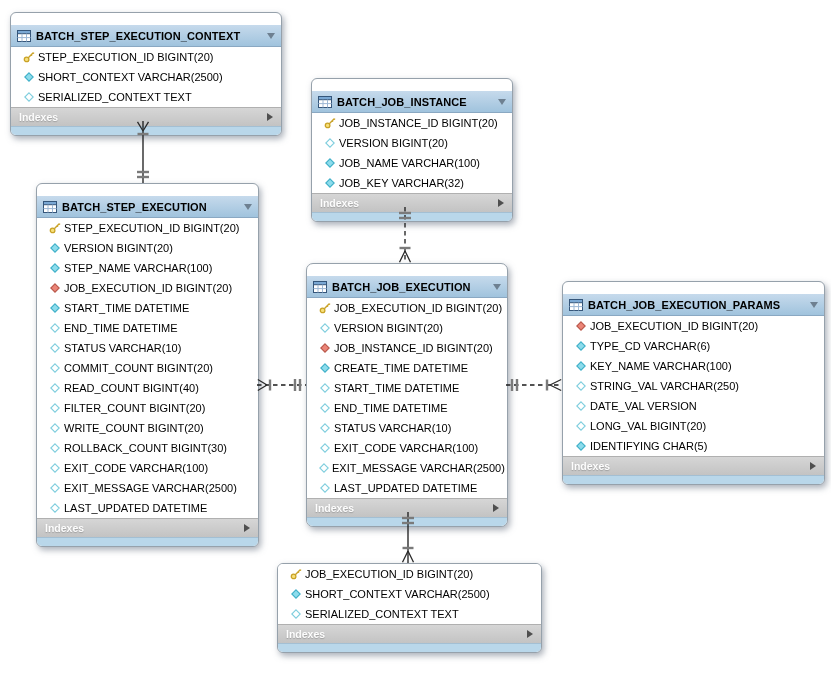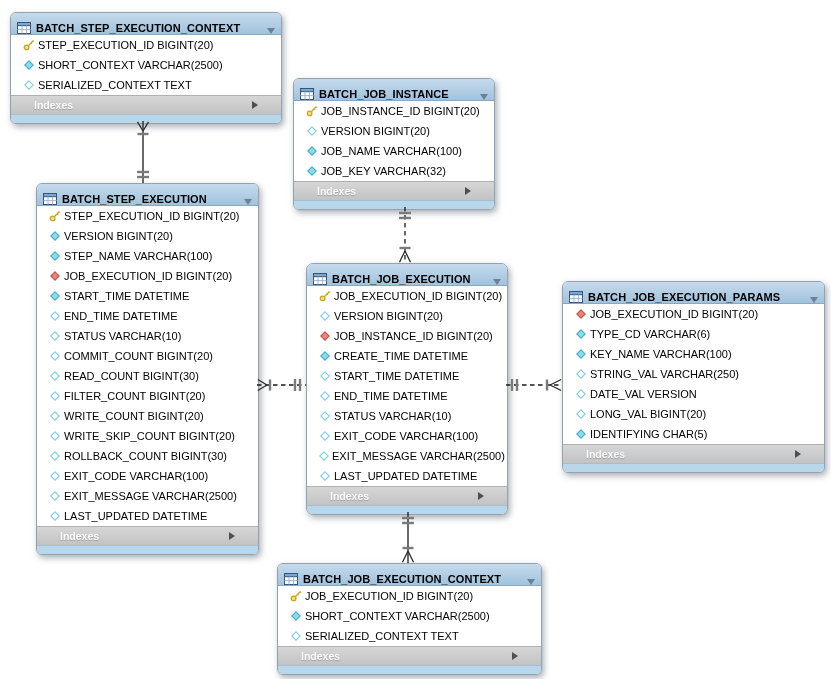--- a/index.html
+++ b/index.html
@@ -1,30 +1,30 @@
 <!DOCTYPE html>
 <html><head>
 <meta charset="utf-8">
 <style>
   html,body{margin:0;padding:0;background:#ffffff;}
   .canvas{position:relative;width:831px;height:679px;background:#ffffff;overflow:hidden;
           font-family:"Liberation Sans",sans-serif;}
   .tbl{position:absolute;background:#ffffff;border:1px solid #96a1ab;border-radius:6px;
        box-shadow:2px 3px 6px rgba(100,112,128,0.55);overflow:hidden;}
-  .hdr{height:21px;display:flex;align-items:flex-end;gap:5px;padding:0 6px;
-       background:linear-gradient(#c6daec,#a0c3dd);border-bottom:1px solid #8aa8c2;}
+  .hdr{height:21px;display:flex;align-items:center;gap:5px;padding:0 6px;
+       background:linear-gradient(#c6daec,#a0c3dd);border-bottom:1px solid #8aa8c2;margin-top:12px;}
   .ticon{display:flex;align-items:center;}
   .title{font-size:11px;font-weight:bold;color:#000;white-space:nowrap;flex:1;letter-spacing:0.1px;}
   .tri-down{width:0;height:0;border-left:4.5px solid transparent;border-right:4.5px solid transparent;
             border-top:6px solid #6e8091;margin-left:4px;}
   .rows{background:#fff;}
   .row{height:20px;display:flex;align-items:center;gap:3px;padding:0 12px;}
   .ctext{font-size:11px;color:#000;white-space:nowrap;}
   .cicon{display:flex;align-items:center;width:12px;justify-content:center;}
-  .ftr{height:18px;display:flex;align-items:center;padding:0 23px;
+  .ftr{height:18px;display:flex;align-items:center;padding:0 8px;
        background:linear-gradient(#d6d6d6,#c3c3c3);border-top:1px solid #b0b0b0;}
   .ftr span.lbl{font-size:10.5px;font-weight:bold;color:#fdfdfd;flex:1;
                 text-shadow:0 1px 1px rgba(120,120,120,0.5);}
   .tri-right{width:0;height:0;border-top:4.5px solid transparent;border-bottom:4.5px solid transparent;
              border-left:6.5px solid #4f4f4f;}
   .strip{height:8px;background:#b9d7ea;border-top:1px solid #a3bfd3;}
   .conn{position:absolute;overflow:visible;}
   .relline{stroke:#1a1a1a;stroke-width:1.3;fill:none;}
   .bar{stroke:#7a7a7a;stroke-width:2.4;}
   .crow{stroke:#2b2b2b;stroke-width:1.3;fill:none;}
@@ -73,21 +73,21 @@
           </span>
           <span class="ctext">SERIALIZED_CONTEXT TEXT</span>
         </div>
       </div>
       <div class="ftr">
         <span class="lbl">Indexes</span>
         <span class="tri-right"></span>
       </div>
       <div class="strip"></div>
     </div>
-    <div class="tbl" style="left: 293px; top: 78px; width: 200px;">
+    <div class="tbl" style="left: 311px; top: 78px; width: 200px;">
       <div class="hdr">
         <span class="ticon">
           <svg width="14" height="12" viewBox="0 0 14 12">
             <rect x="0.5" y="0.5" width="13" height="11" fill="#ffffff" stroke="#35567a"></rect>
             <rect x="0.5" y="0.5" width="13" height="3.2" fill="#7aa8d4" stroke="#35567a"></rect>
             <line x1="5" y1="3.7" x2="5" y2="11.5" stroke="#9db8d4"></line>
             <line x1="9.5" y1="3.7" x2="9.5" y2="11.5" stroke="#9db8d4"></line>
             <line x1="0.5" y1="7.6" x2="13.5" y2="7.6" stroke="#9db8d4"></line>
           </svg>
         </span>
@@ -214,45 +214,37 @@
             </svg>
           </span>
           <span class="ctext">COMMIT_COUNT BIGINT(20)</span>
         </div>
         <div class="row">
           <span class="cicon">
             <svg width="10" height="10" viewBox="0 0 10 10">
               <polygon points="5,0.8 9.2,5 5,9.2 0.8,5" fill="#ffffff" stroke="#7fcede" stroke-width="1.1"></polygon>
             </svg>
           </span>
-          <span class="ctext">READ_COUNT BIGINT(30)</span>
+          <span class="ctext">READ_COUNT BIGINT(40)</span>
         </div>
         <div class="row">
           <span class="cicon">
             <svg width="10" height="10" viewBox="0 0 10 10">
               <polygon points="5,0.8 9.2,5 5,9.2 0.8,5" fill="#ffffff" stroke="#7fcede" stroke-width="1.1"></polygon>
             </svg>
           </span>
           <span class="ctext">FILTER_COUNT BIGINT(20)</span>
         </div>
         <div class="row">
           <span class="cicon">
             <svg width="10" height="10" viewBox="0 0 10 10">
               <polygon points="5,0.8 9.2,5 5,9.2 0.8,5" fill="#ffffff" stroke="#7fcede" stroke-width="1.1"></polygon>
             </svg>
           </span>
           <span class="ctext">WRITE_COUNT BIGINT(20)</span>
-        </div>
-        <div class="row">
-          <span class="cicon">
-            <svg width="10" height="10" viewBox="0 0 10 10">
-              <polygon points="5,0.8 9.2,5 5,9.2 0.8,5" fill="#ffffff" stroke="#7fcede" stroke-width="1.1"></polygon>
-            </svg>
-          </span>
-          <span class="ctext">WRITE_SKIP_COUNT BIGINT(20)</span>
         </div>
         <div class="row">
           <span class="cicon">
             <svg width="10" height="10" viewBox="0 0 10 10">
               <polygon points="5,0.8 9.2,5 5,9.2 0.8,5" fill="#ffffff" stroke="#7fcede" stroke-width="1.1"></polygon>
             </svg>
           </span>
           <span class="ctext">ROLLBACK_COUNT BIGINT(30)</span>
         </div>
         <div class="row">
@@ -461,33 +453,20 @@
           <span class="ctext">IDENTIFYING CHAR(5)</span>
         </div>
       </div>
       <div class="ftr">
         <span class="lbl">Indexes</span>
         <span class="tri-right"></span>
       </div>
       <div class="strip"></div>
     </div>
     <div class="tbl" style="left: 277px; top: 563px; width: 263px;">
-      <div class="hdr">
-        <span class="ticon">
-          <svg width="14" height="12" viewBox="0 0 14 12">
-            <rect x="0.5" y="0.5" width="13" height="11" fill="#ffffff" stroke="#35567a"></rect>
-            <rect x="0.5" y="0.5" width="13" height="3.2" fill="#7aa8d4" stroke="#35567a"></rect>
-            <line x1="5" y1="3.7" x2="5" y2="11.5" stroke="#9db8d4"></line>
-            <line x1="9.5" y1="3.7" x2="9.5" y2="11.5" stroke="#9db8d4"></line>
-            <line x1="0.5" y1="7.6" x2="13.5" y2="7.6" stroke="#9db8d4"></line>
-          </svg>
-        </span>
-        <span class="title">BATCH_JOB_EXECUTION_CONTEXT</span>
-        <span class="tri-down"></span>
-      </div>
       <div class="rows">
         <div class="row">
           <span class="cicon">
             <svg width="12" height="12" viewBox="0 0 12 12">
               <circle cx="3.6" cy="8.4" r="2.3" fill="#f7e07a" stroke="#c9a227" stroke-width="1.3"></circle>
               <path d="M5.3 6.7 L10.2 1.8 M10.2 1.8 L11 2.6 M8.3 3.7 L9.1 4.5" stroke="#c9a227" stroke-width="1.4" fill="none"></path>
             </svg>
           </span>
           <span class="ctext">JOB_EXECUTION_ID BIGINT(20)</span>
         </div>

